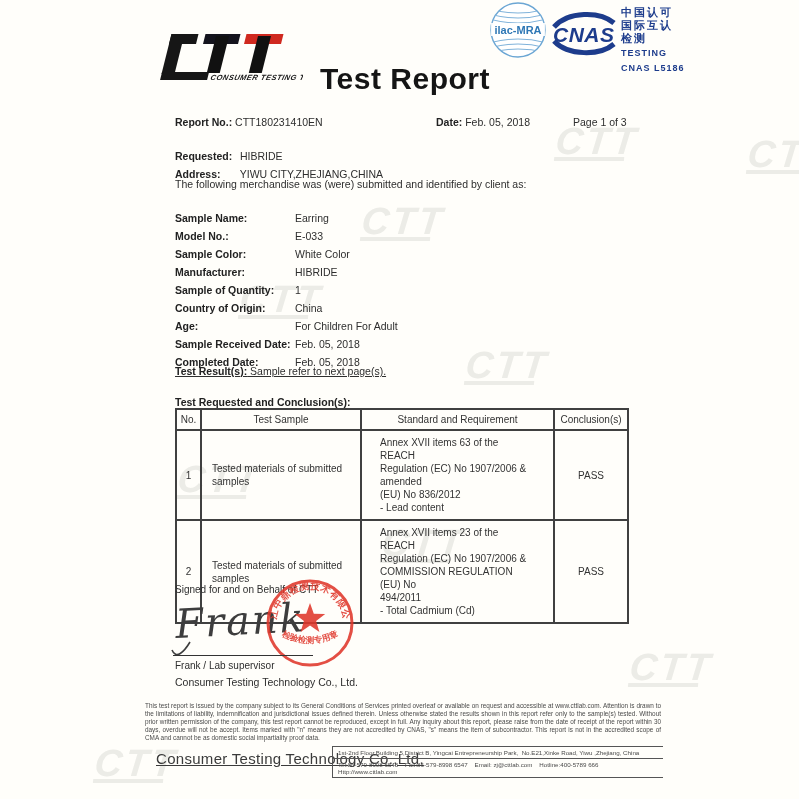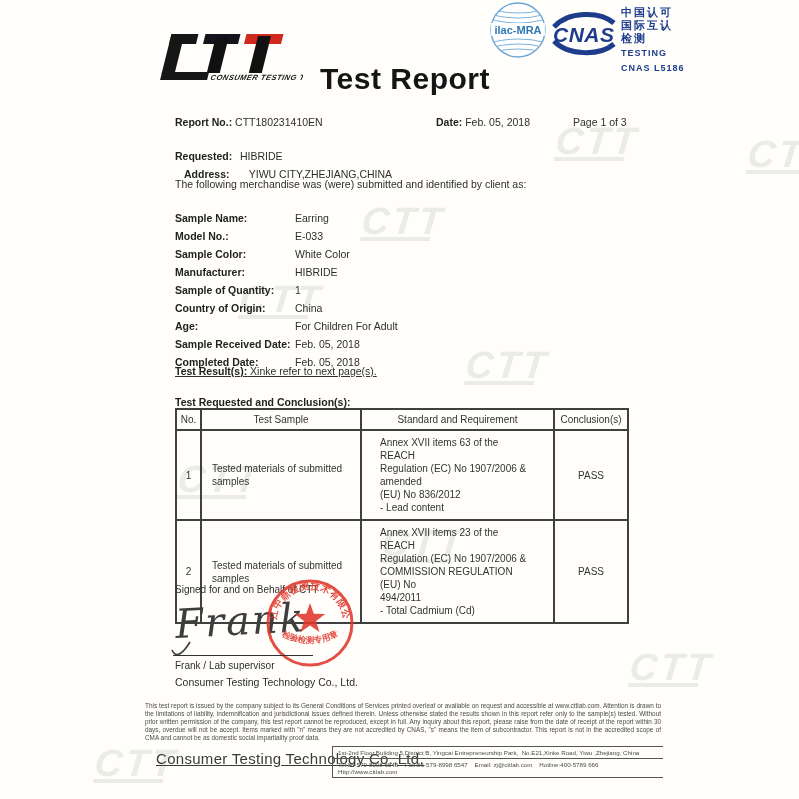--- a/index.html
+++ b/index.html
@@ -168,21 +168,21 @@
     <span class="lbl">Date:</span>
     <span>Feb. 05, 2018</span>
   </div>
   <div class="abs meta-line" style="left:573px;top:116px;">Page 1 of 3</div>
 
   <div class="abs meta-line" style="left:175px;top:150px;">
     <span class="lbl" style="display:inline-block;width:62px;">Requested:</span>
     <span>HIBRIDE</span>
   </div>
   <div class="abs meta-line" style="left:175px;top:168px;">
-    <span class="lbl" style="display:inline-block;width:62px;margin-left:9px;">Address:</span>
+    <span class="lbl" style="display:inline-block;width:62px;">Address:</span>
     <span>YIWU CITY,ZHEJIANG,CHINA</span>
   </div>
 
   <div class="abs meta-line" style="left:175px;top:178px;">The following merchandise was (were) submitted and identified by client as:</div>
 
   <div class="fields" id="sample-fields">
       <div class="field-row">
         <span class="f-label">Sample Name:</span>
         <span class="f-value">Earring</span>
       </div>
@@ -214,21 +214,21 @@
         <span class="f-label">Sample Received Date:</span>
         <span class="f-value">Feb. 05, 2018</span>
       </div>
       <div class="field-row">
         <span class="f-label">Completed Date:</span>
         <span class="f-value">Feb. 05, 2018</span>
       </div>
     </div>
 
   <div class="results-line">
-    <span class="lbl">Test Result(s):</span><span> Xinke refer to next page(s).</span>
+    <span class="lbl">Test Result(s):</span><span> Sample refer to next page(s).</span>
   </div>
 
   <div class="table-title">Test Requested and Conclusion(s):</div>
 
   <table class="req">
     <colgroup>
         <col style="width:25px">
         <col style="width:160px">
         <col style="width:193px">
         <col style="width:74px">

